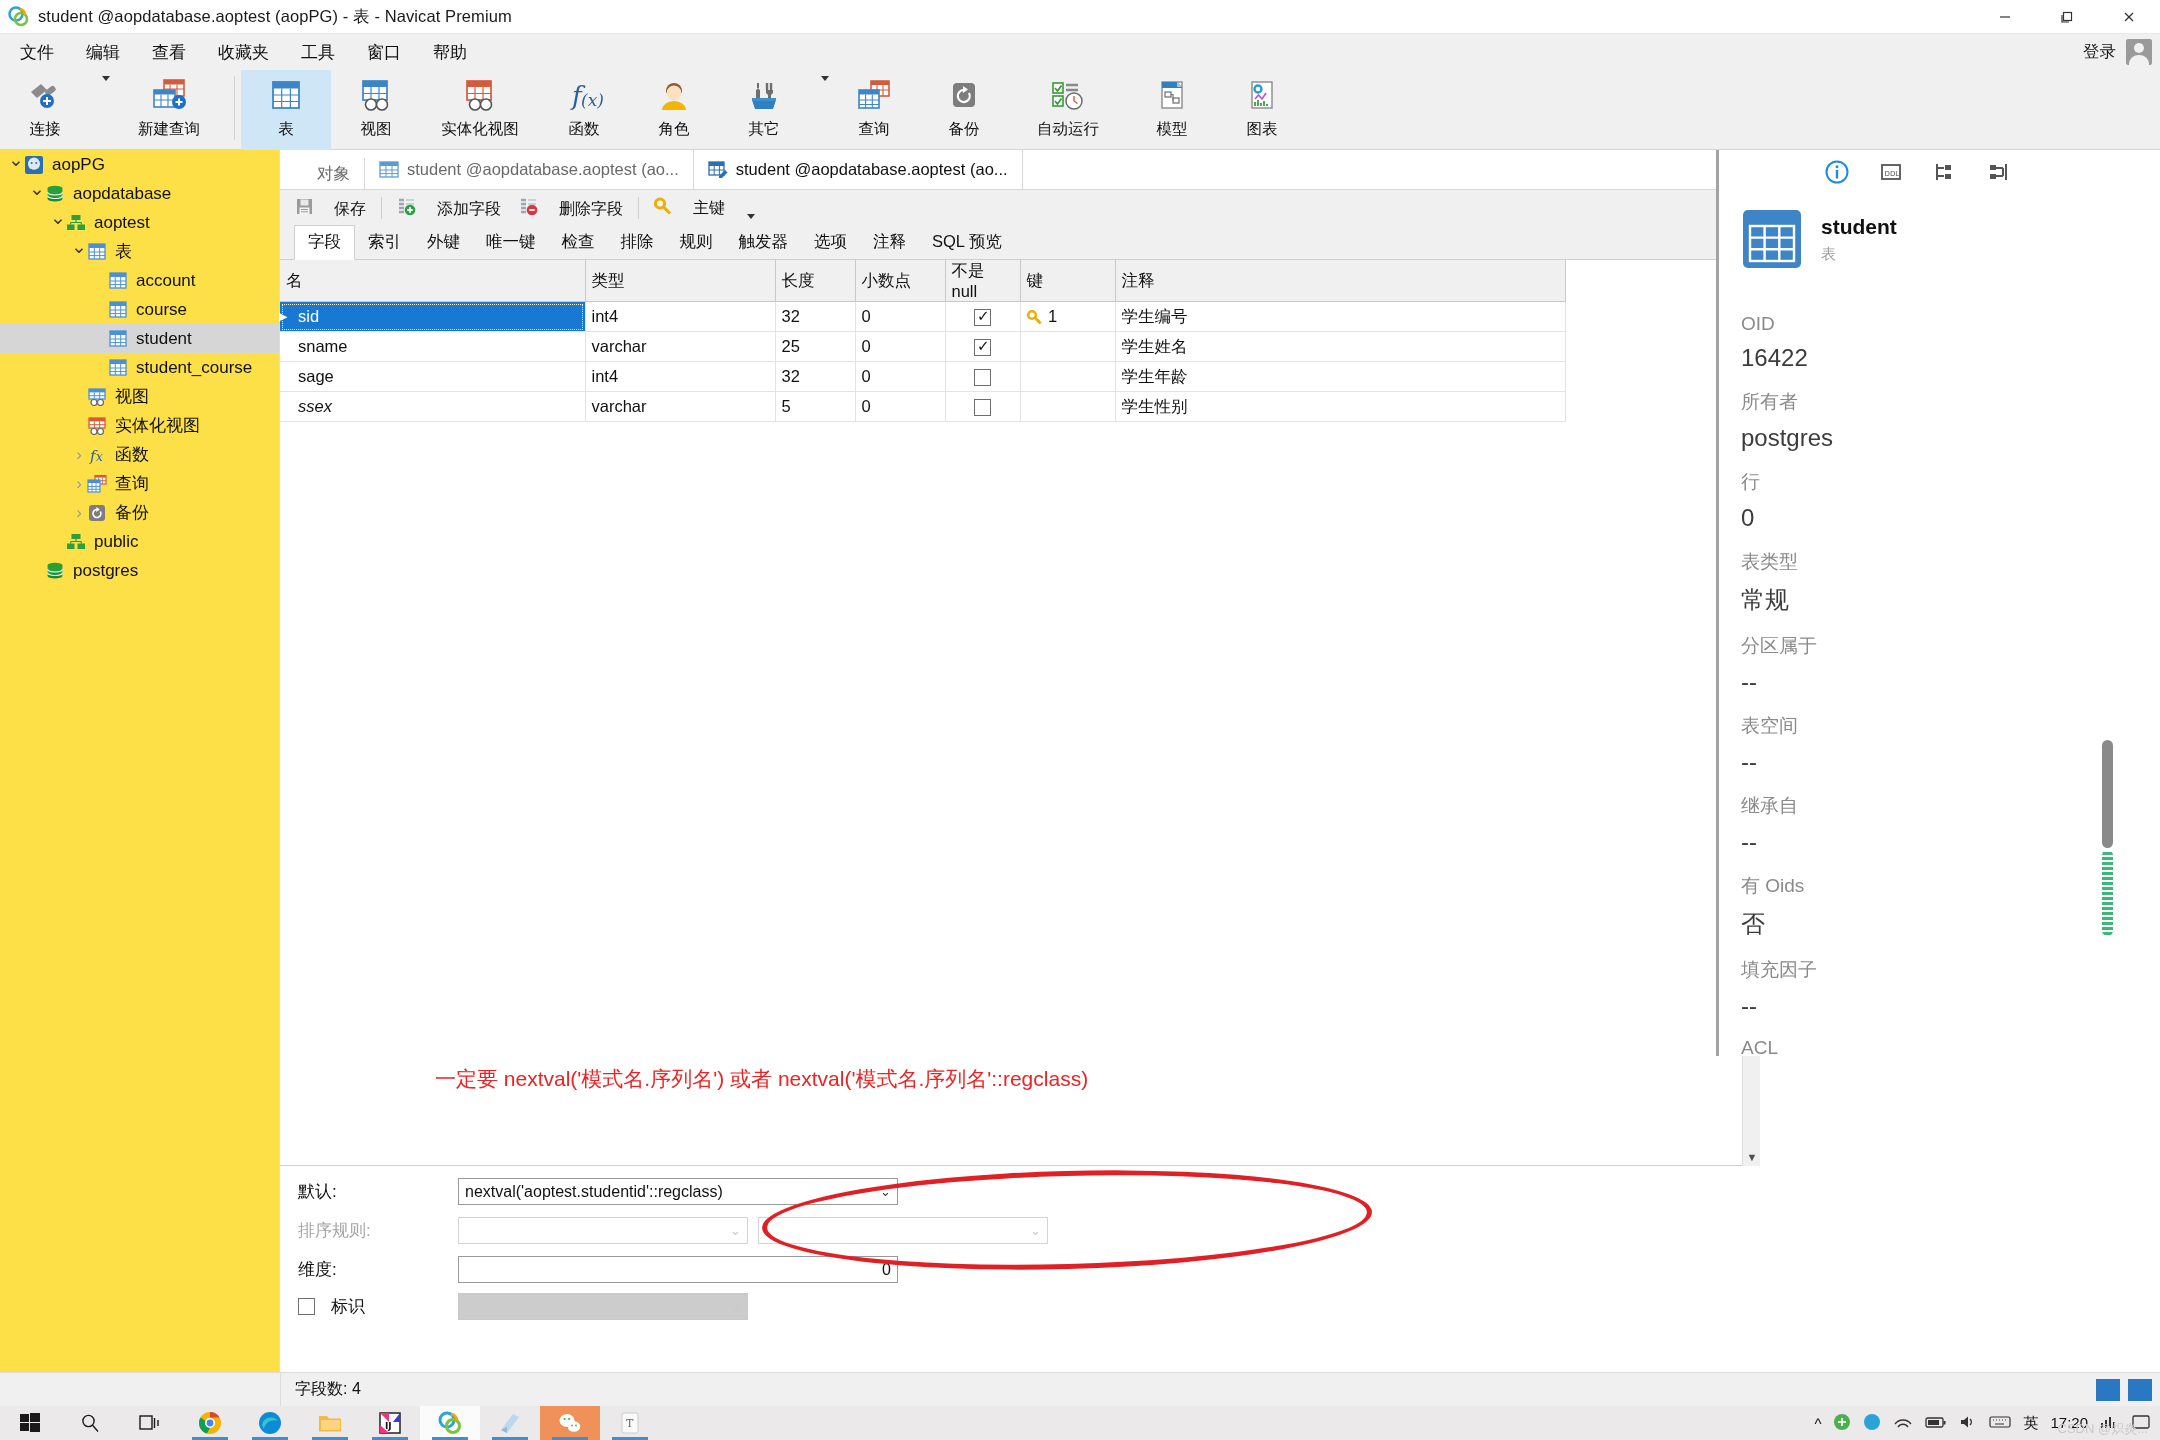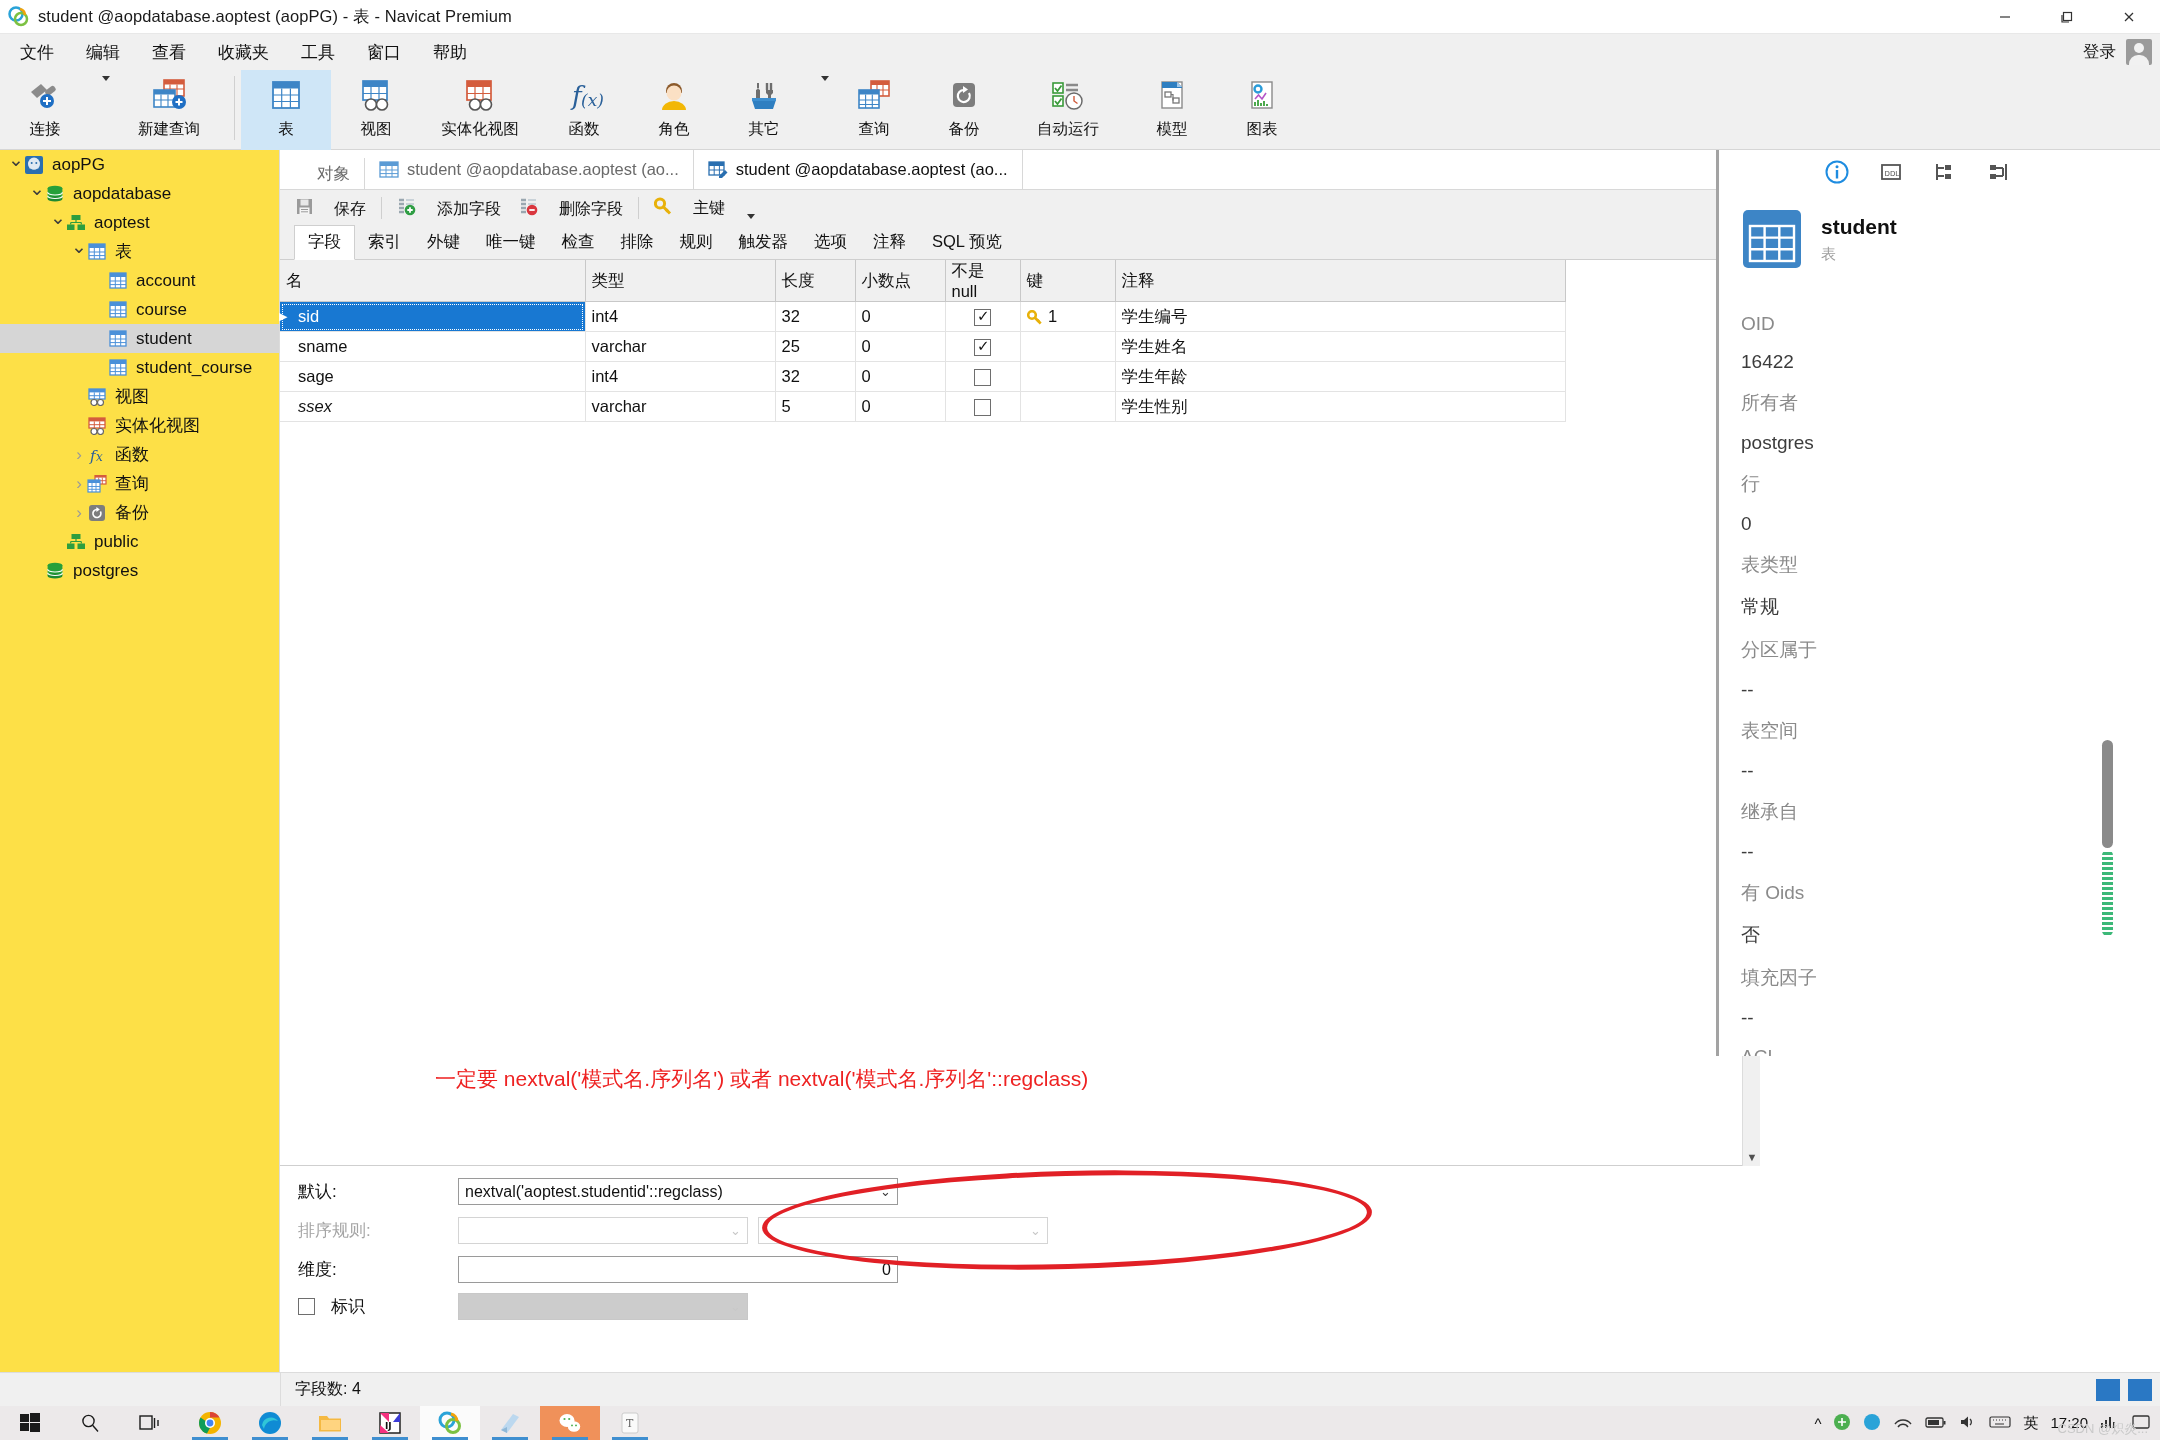--- a/index.html
+++ b/index.html
@@ -165,21 +165,21 @@
     background:#ffffff; border-left:3px solid #a3a3a3; overflow:hidden;
   }
   .ip-tabs{ height:44px; display:flex; align-items:center; justify-content:center; gap:24px;}
   .ip-tab{ width:30px;height:30px;display:flex;align-items:center;justify-content:center;}
   .ip-head{ display:flex; align-items:center; gap:18px; padding:14px 0 0 22px;}
   .ip-bigico{ width:62px;height:62px;position:relative;flex:0 0 62px;}
   .ip-name{ font-size:21px; font-weight:bold; color:#111;}
   .ip-sub{ font-size:15px; color:#9d9d9d; margin-top:6px;}
   .ip-list{ padding:26px 0 0 22px;}
   .ip-k{ font-size:19px; color:#8a8a8a; margin-top:17px; font-weight:300;}
-  .ip-v{ font-size:19px; color:#3c3c3c; margin-top:16px;}
+  .ip-v{ font-size:24px; color:#3c3c3c; margin-top:9px;}
   .ip-scroll{ position:absolute; right:3px; top:590px; width:11px; height:108px;
               background:#8a8a8a; border-radius:6px;}
   .ip-scroll2{ position:absolute; right:3px; top:700px; width:11px; height:86px;
               border-radius:6px; background:repeating-linear-gradient(#fff 0 2px,#3cb878 2px 5px);}
 
   
   .statusbar{
     position:absolute; left:0; top:1372px; width:2160px; height:34px;
     background:#f0f0f0; border-top:1px solid #dcdcdc; display:flex; align-items:center;
   }

